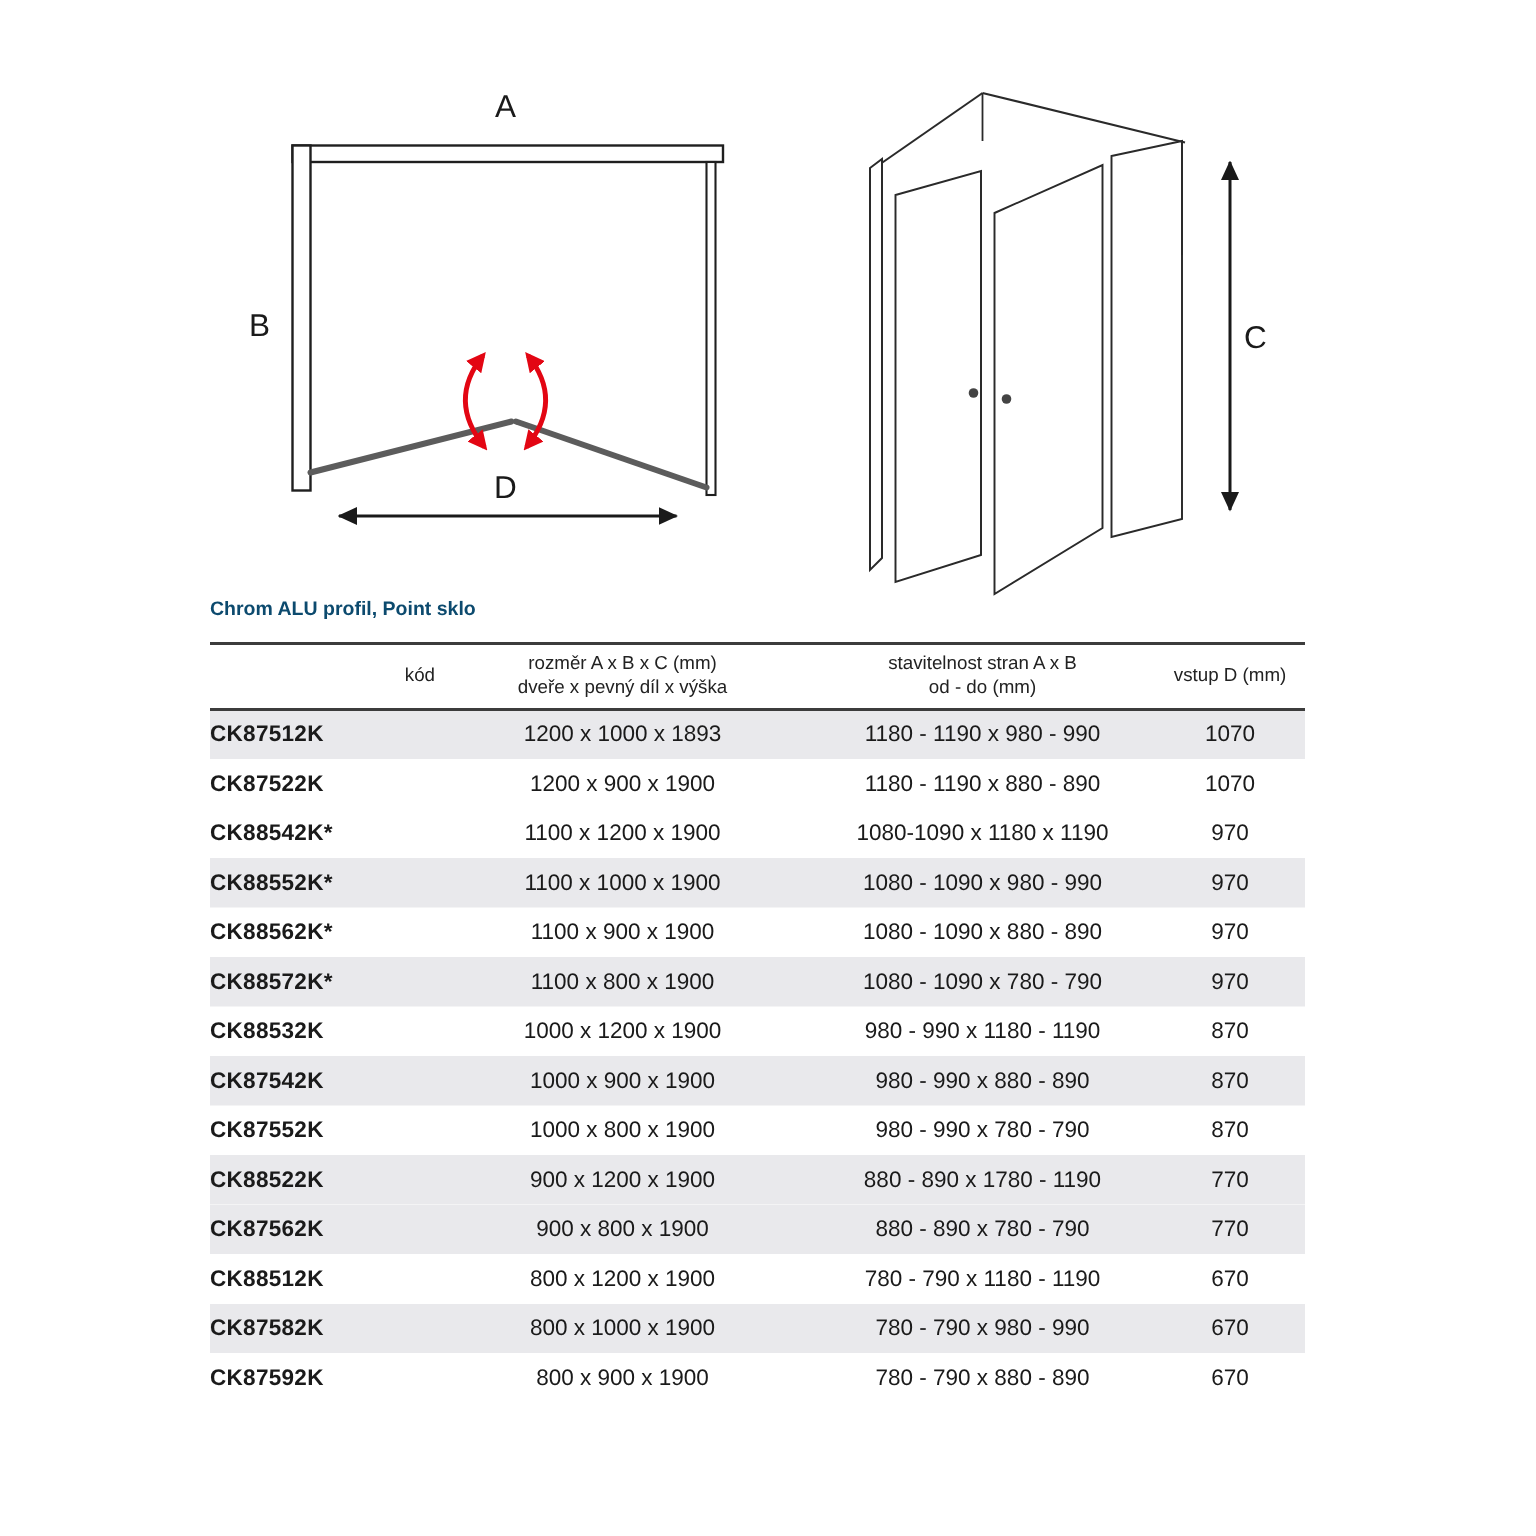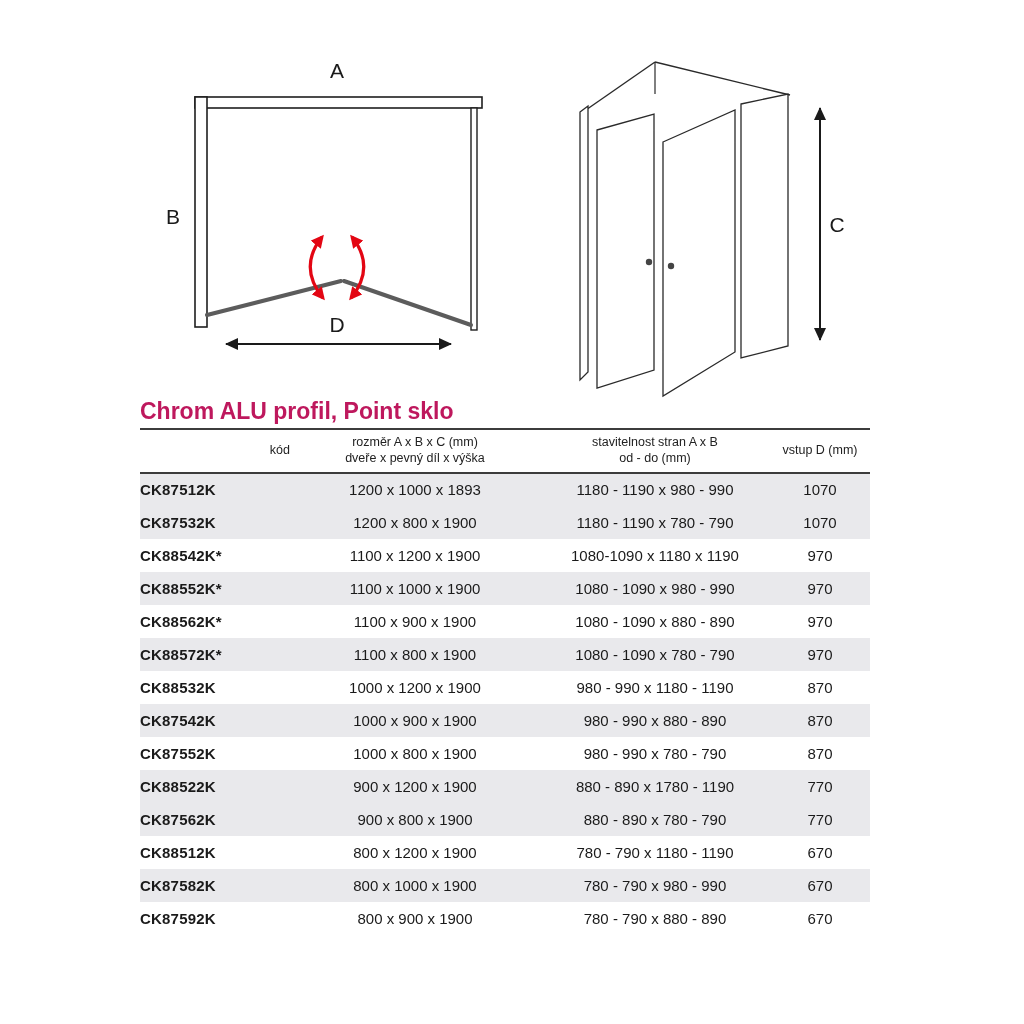--- a/index.html
+++ b/index.html
@@ -9,21 +9,21 @@
     font-family:"Liberation Sans", sans-serif;
     color:#1a1a1a;
   }
   .canvas { position:relative; width:1024px; height:1024px; background:#fff; overflow:hidden; }
 
   .svg-top { position:absolute; left:140px; top:52px; }
   .svg-iso { position:absolute; left:575px; top:50px; }
 
   .heading {
     position:absolute; left:140px; top:398px;
-    font-size:23px; font-weight:bold; color:#be185d;
+    font-size:13px; font-weight:bold; color:#0c4a6e;
   }
 
   table.spec {
     position:absolute; left:140px; top:428px; width:730px;
     border-collapse:collapse; table-layout:fixed;
   }
   table.spec thead th {
     font-size:12.5px; font-weight:normal; color:#222;
     border-top:2px solid #3c3c3c; border-bottom:2px solid #3c3c3c;
     padding:4px 0 5px; vertical-align:middle; text-align:center; line-height:1.3;
@@ -124,24 +124,24 @@
         <th>vstup D (mm)</th>
       </tr>
     </thead>
     <tbody>
         <tr class="even">
           <td class="code">CK87512K</td>
           <td>1200 x 1000 x 1893</td>
           <td>1180 - 1190 x 980 - 990</td>
           <td>1070</td>
         </tr>
-        <tr class="even">
-          <td class="code">CK87532K</td>
-          <td>1200 x 800 x 1900</td>
-          <td>1180 - 1190 x 780 - 790</td>
+        <tr class="odd">
+          <td class="code">CK87522K</td>
+          <td>1200 x 900 x 1900</td>
+          <td>1180 - 1190 x 880 - 890</td>
           <td>1070</td>
         </tr>
         <tr class="odd">
           <td class="code">CK88542K*</td>
           <td>1100 x 1200 x 1900</td>
           <td>1080-1090 x 1180 x 1190</td>
           <td>970</td>
         </tr>
         <tr class="even">
           <td class="code">CK88552K*</td>

